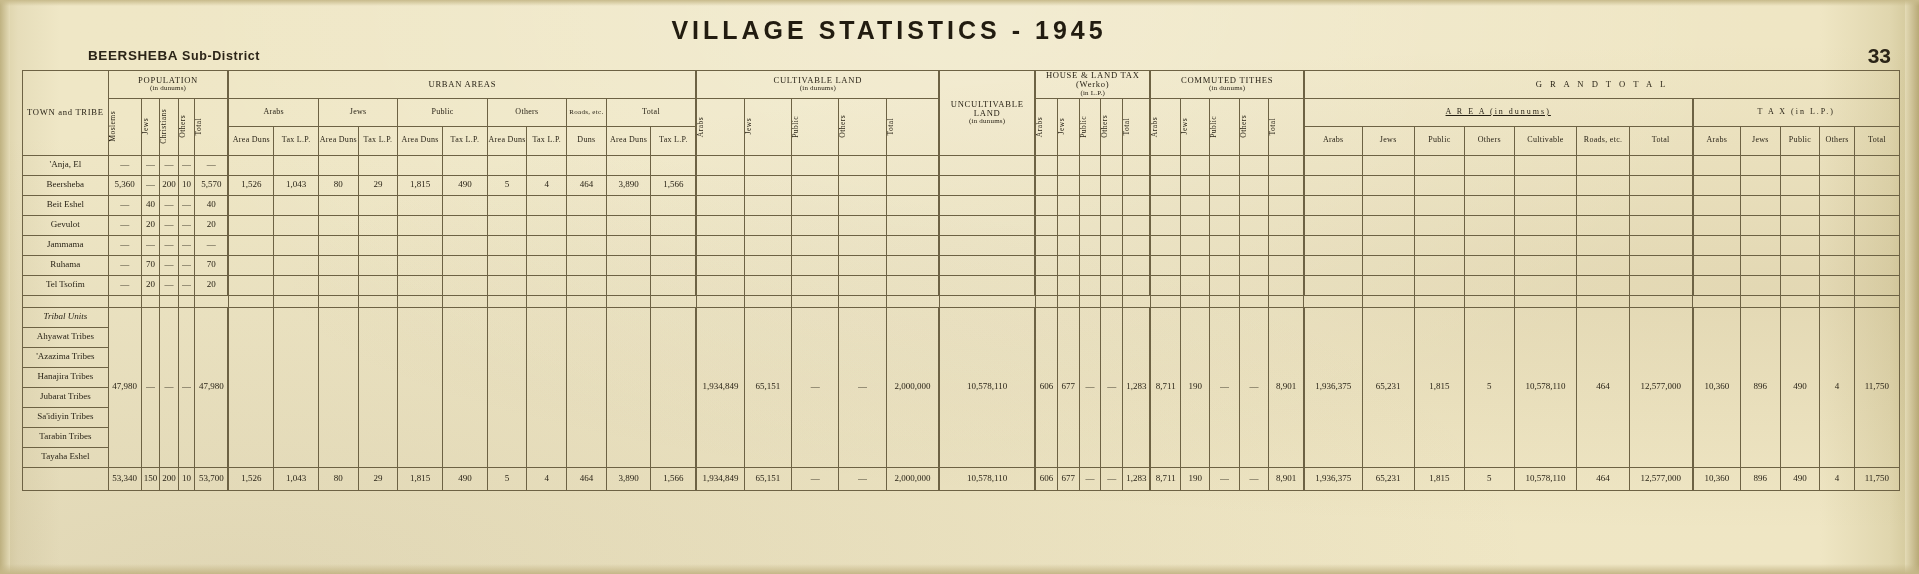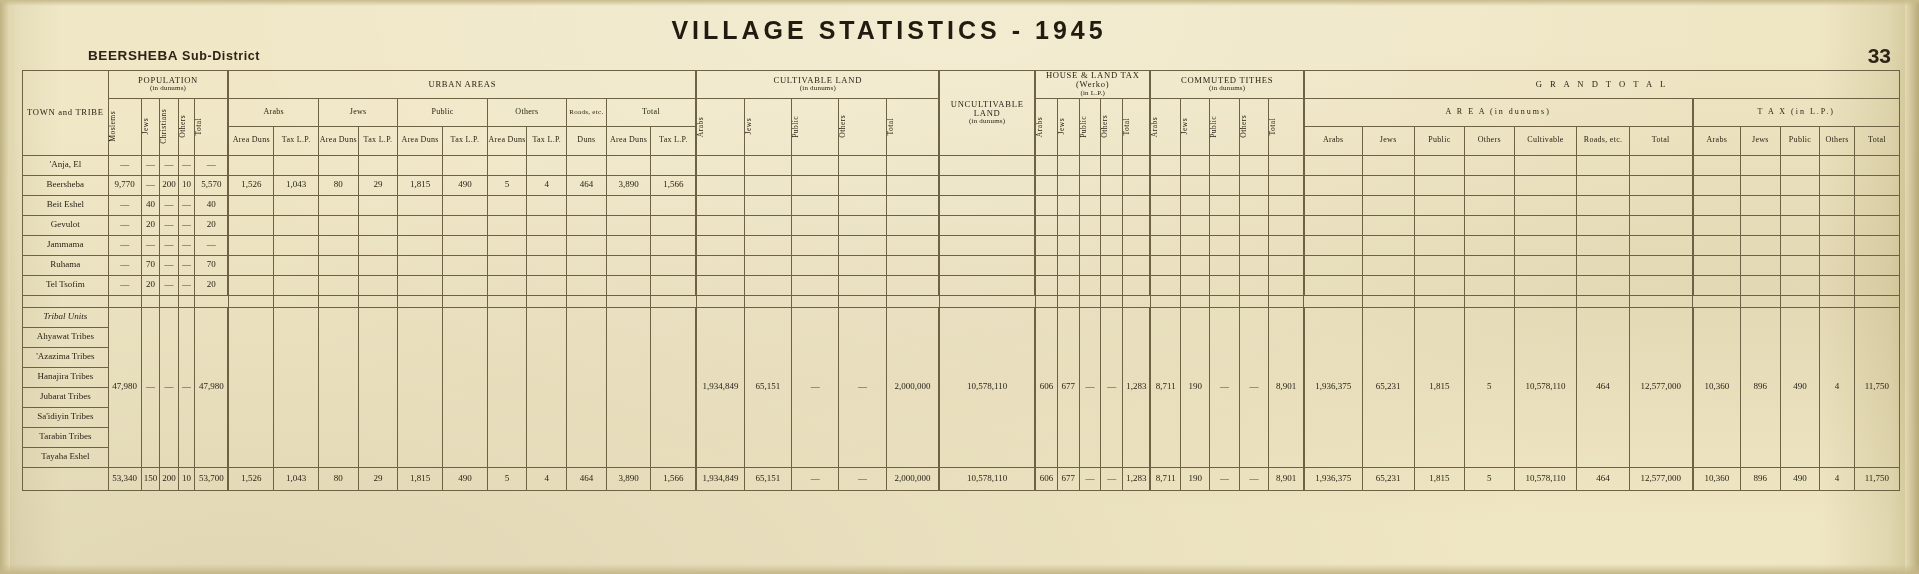--- a/index.html
+++ b/index.html
@@ -232,21 +232,21 @@
           <th rowspan="2" class="hcell" style="width:22px;">
             <div class="vert">Public</div>
           </th>
           <th rowspan="2" class="hcell" style="width:22px;">
             <div class="vert">Others</div>
           </th>
           <th rowspan="2" class="hcell" style="width:26px;">
             <div class="vert">Total</div>
           </th>
 
-          <th colspan="7" class="col-sep" style="letter-spacing:2px;">
+          <th colspan="7" class="col-sep" style="letter-spacing:2px;text-decoration:underline;">
             <span>A R E A</span>
             <span class="sm">(in dunums)</span>
           </th>
           <th colspan="5" class="col-sep" style="letter-spacing:2px;">
             <span>T A X</span>
             <span class="sm">(in L.P.)</span>
           </th>
         </tr>
 
         <tr>
@@ -321,21 +321,21 @@
             <td></td>
             <td></td>
             <td class="col-sep"></td>
             <td></td>
             <td></td>
             <td></td>
             <td></td>
           </tr>
           <tr>
             <td class="name">Beersheba</td>
-            <td>9,770</td>
+            <td>5,360</td>
             <td>—</td>
             <td>200</td>
             <td>10</td>
             <td>5,570</td>
             <td class="col-sep">1,526</td>
             <td>1,043</td>
             <td>80</td>
             <td>29</td>
             <td>1,815</td>
             <td>490</td>

